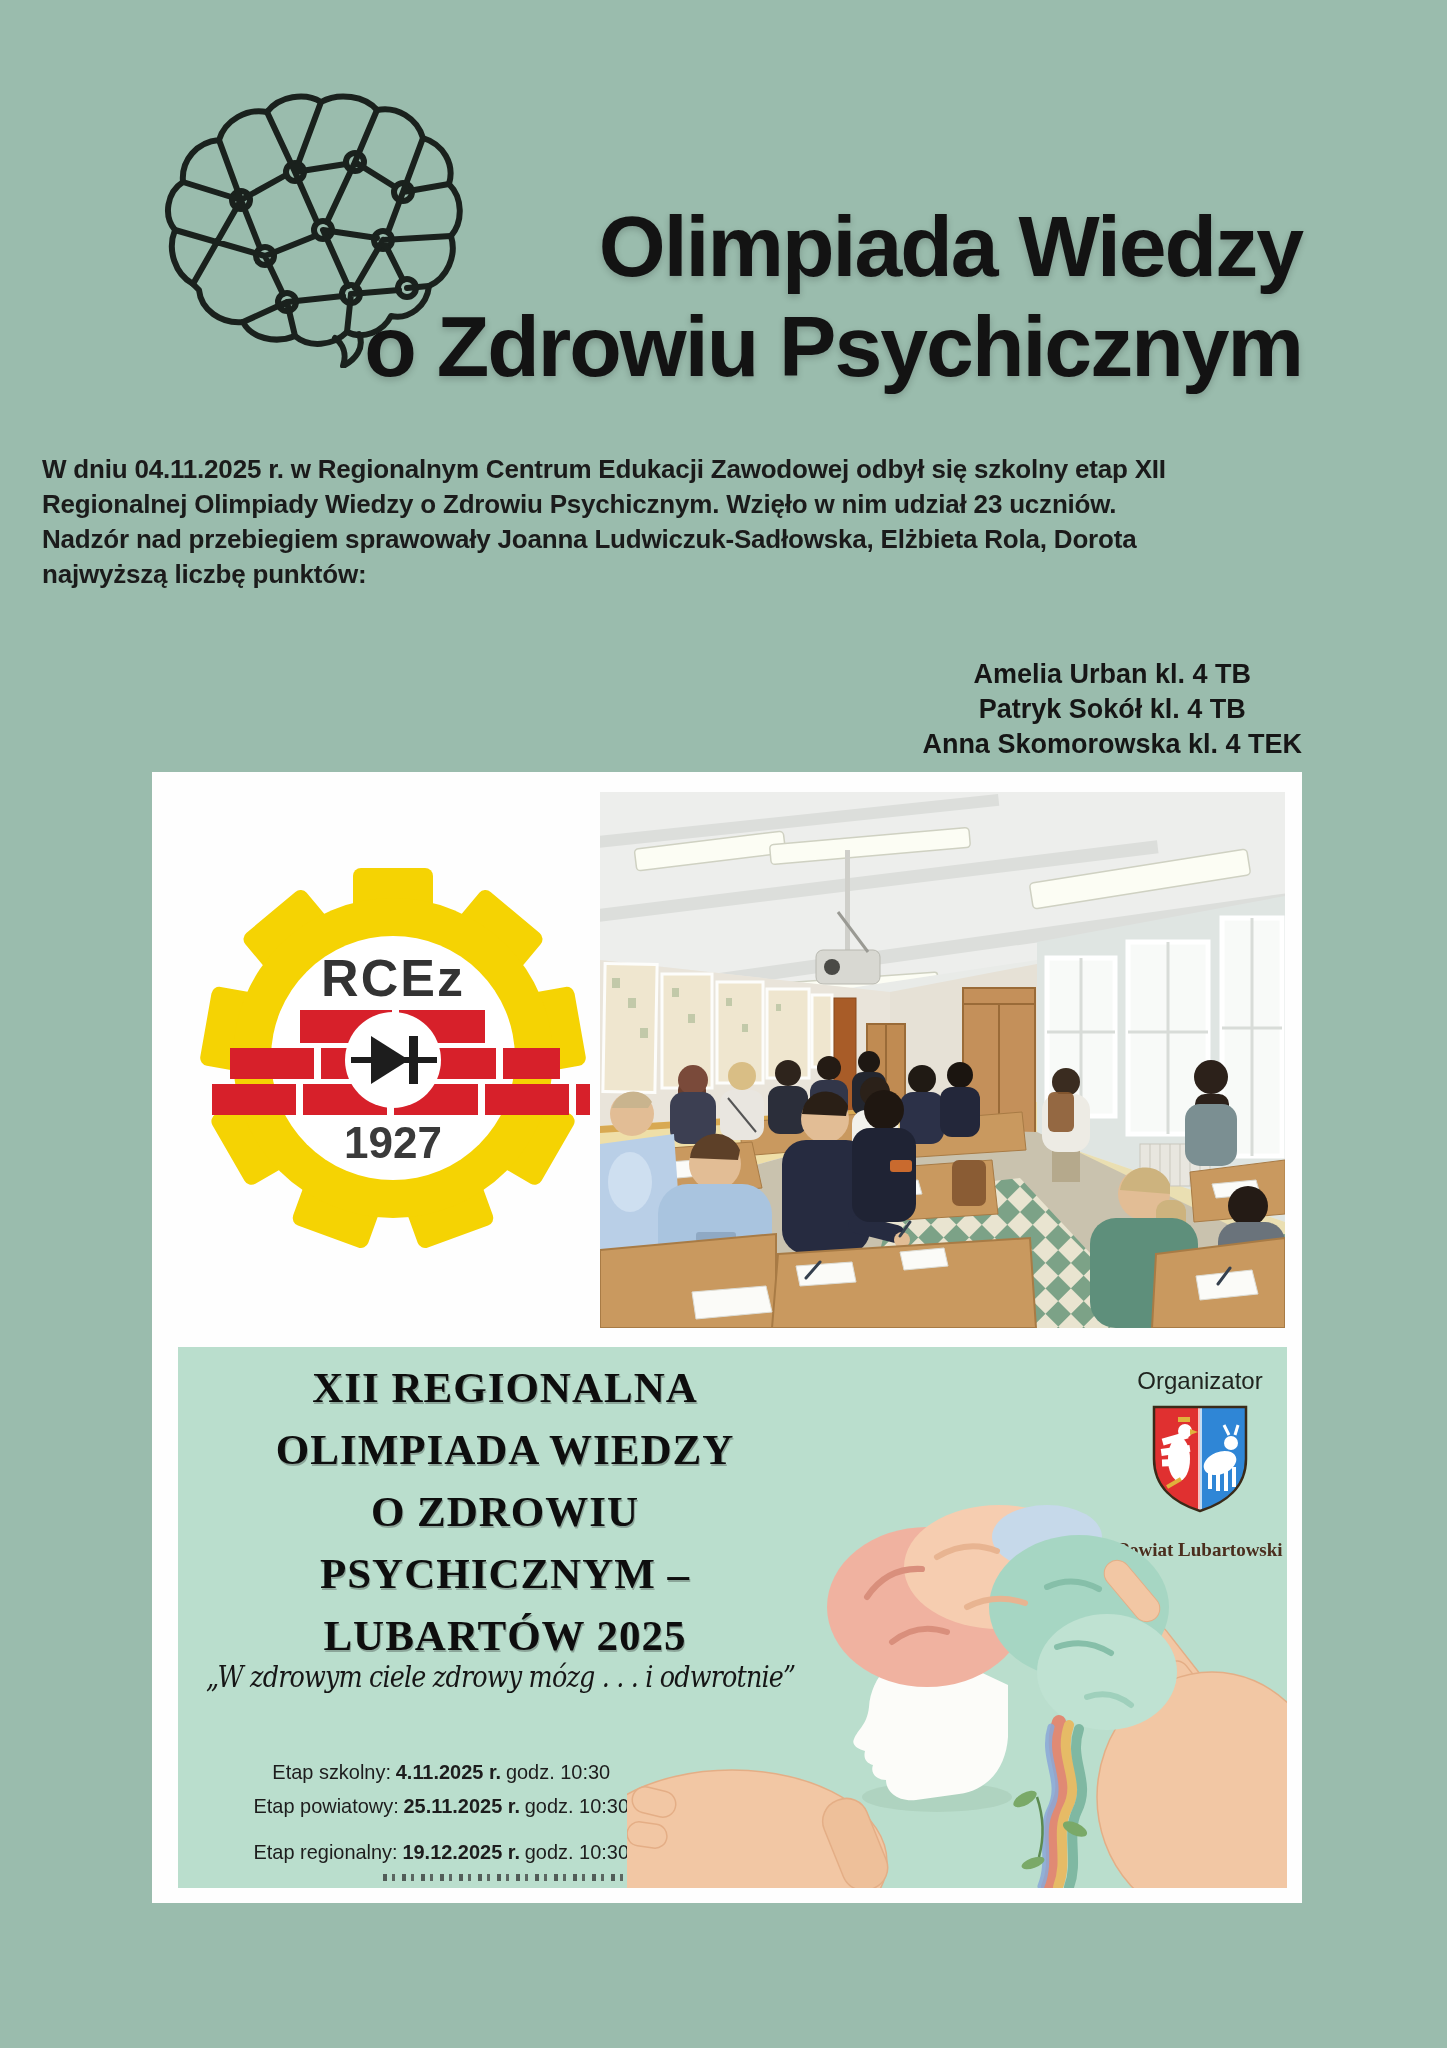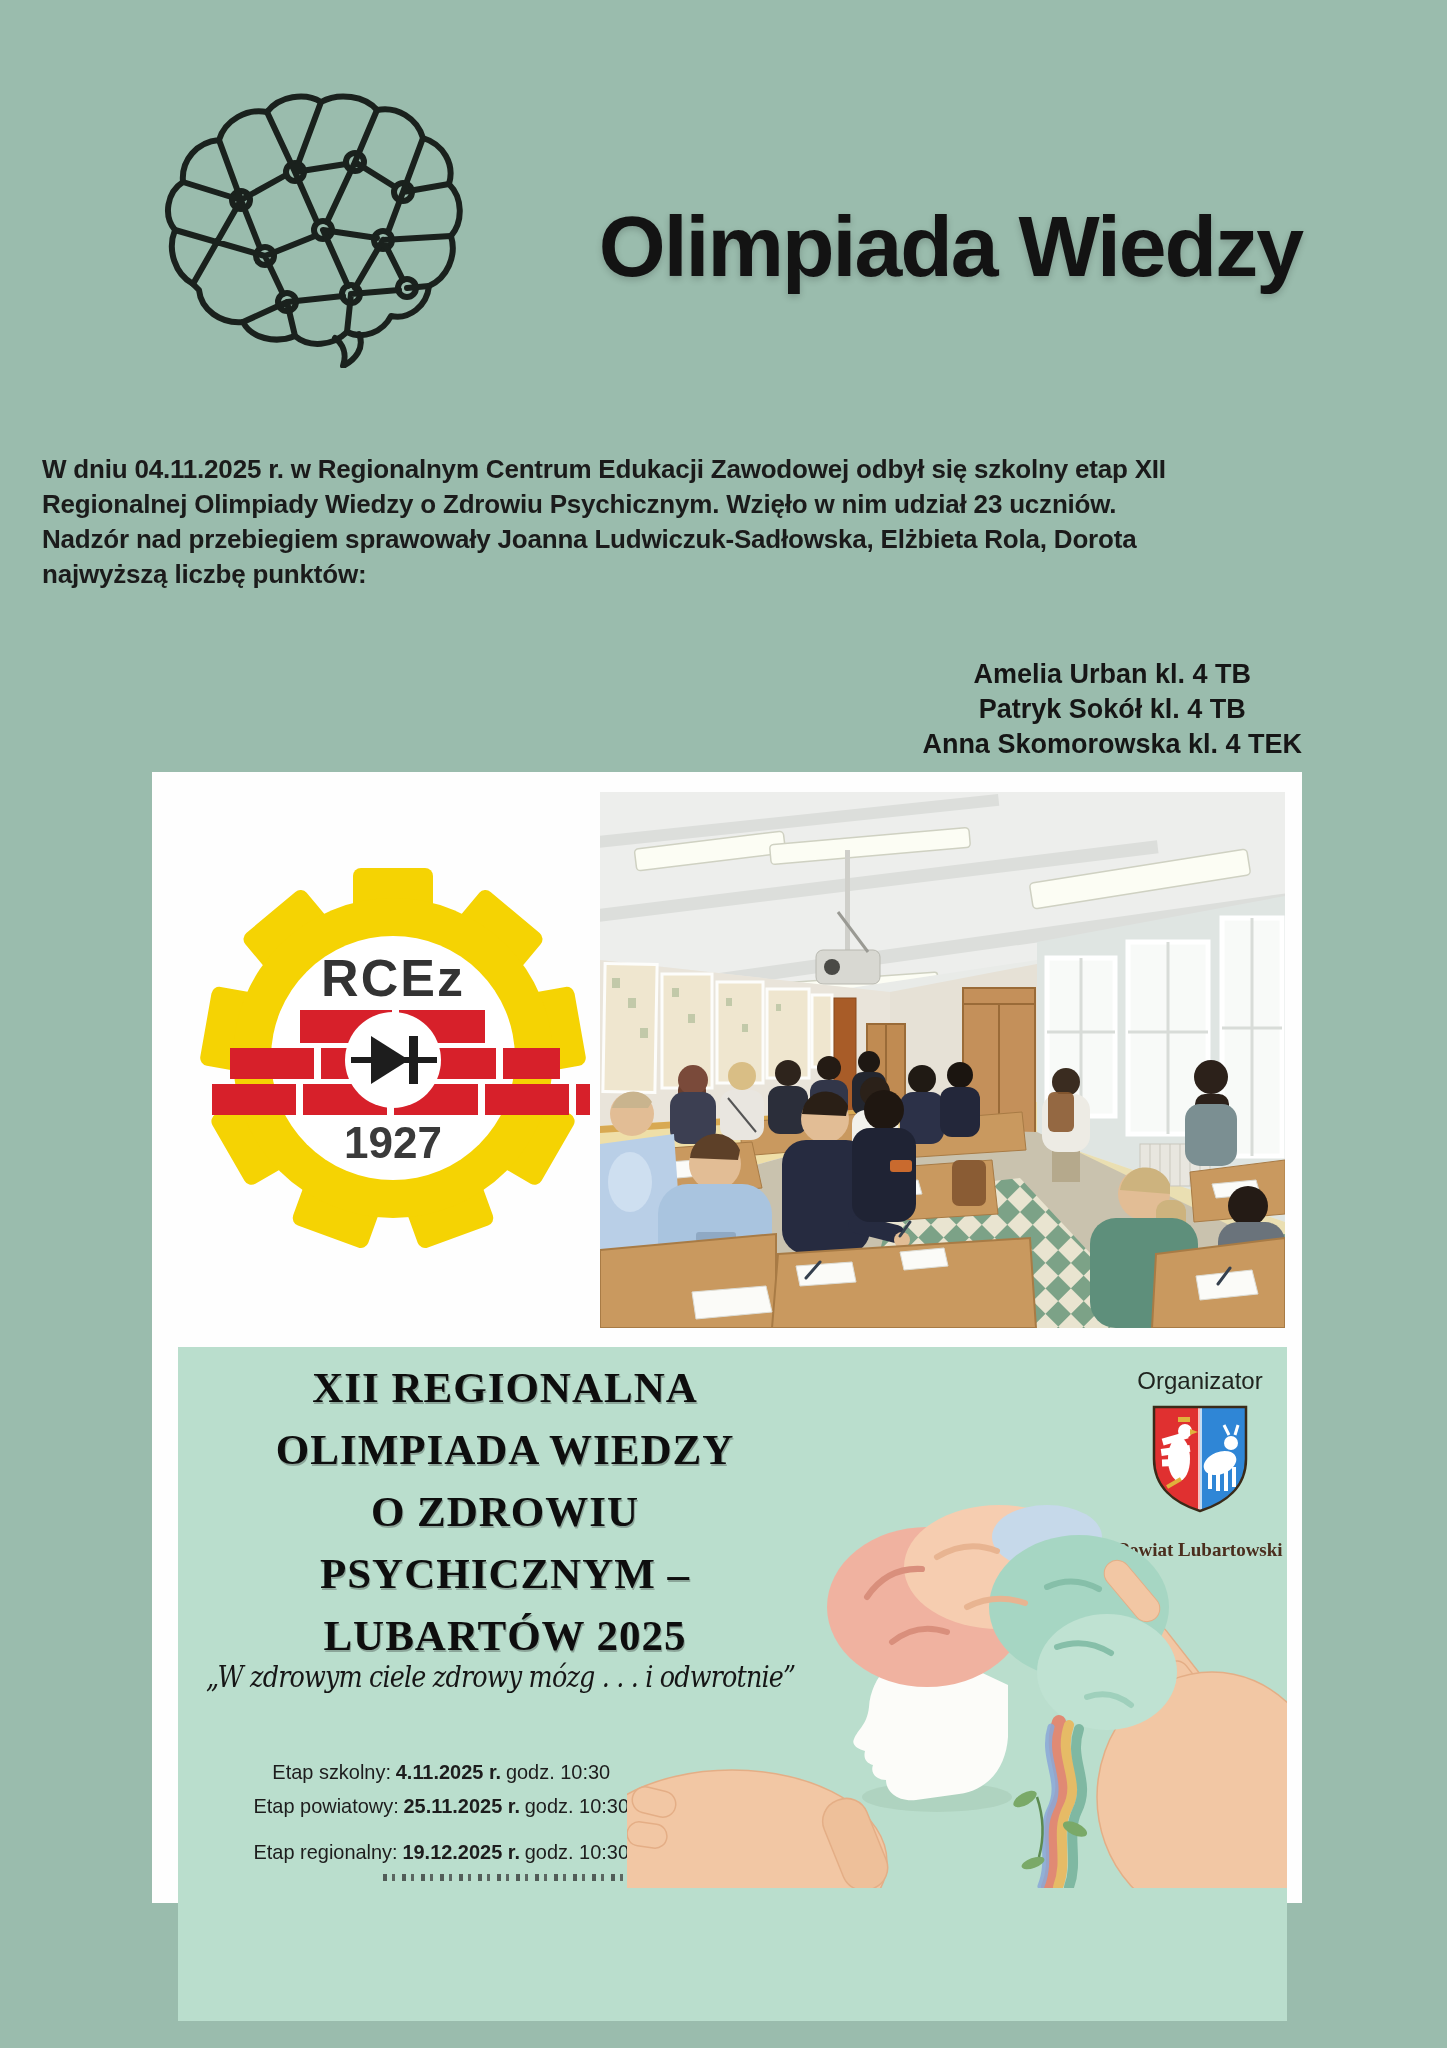--- a/index.html
+++ b/index.html
@@ -13,21 +13,21 @@
     text-shadow:0 3px 7px rgba(0,0,0,.18);}
   .intro{right:145px;top:452px;text-align:left;color:#1b1b1b;
     font-weight:bold;font-size:26px;line-height:35px;letter-spacing:-.2px;width:1260px;}
   .qualified{right:145px;top:657px;text-align:center;color:#161616;
     font-weight:bold;font-size:27px;line-height:35px;}
 
   
   .panel{left:152px;top:772px;width:1150px;height:1131px;background:#fefefe;}
 
   
-  .poster{left:178px;top:1347px;width:1109px;height:674px;background:#badecd;overflow:hidden;}
+  .poster{left:178px;top:1347px;width:1109px;height:541px;background:#badecd;overflow:hidden;}
   .poster-title{left:27px;top:10px;width:600px;text-align:center;
     font-family:"Liberation Serif",serif;font-weight:bold;font-size:43px;line-height:62px;
     color:#0e0e0e;letter-spacing:1px;text-shadow:1px 2px 0 rgba(20,20,20,.28);}
   .organizer{left:922px;top:20px;width:200px;text-align:center;color:#20241f;}
   .organizer-label{font-size:24px;}
   .organizer-name{font-family:"Liberation Serif",serif;font-weight:bold;font-size:19px;
     color:#4b2e1e;margin-top:22px;}
   .quote{left:28px;top:312px;width:700px;white-space:nowrap;
     font-family:"DejaVu Serif",serif;font-style:italic;font-size:30px;color:#161616;
     transform:scaleX(.85);transform-origin:left center;letter-spacing:-1px;}
@@ -54,20 +54,21 @@
     <circle cx="238" cy="152" r="9"></circle>
       <circle cx="142" cy="214" r="9"></circle>
       <circle cx="206" cy="206" r="9"></circle>
     <circle cx="262" cy="200" r="9"></circle>
     <path d="M96,112 L141,87 M150,84 L201,76 M210,74 L250,99 M258,104 L243,144 M96,112 L115,160 M150,84 L172,134 M210,74 L182,134 M178,142 L232,150 M120,168 L170,148 M120,168 L138,206 M178,142 L203,198 M238,152 L210,200 M238,152 L258,192 M142,214 L198,208 M206,206 L254,202 M96,112 L48,196 M96,112 L38,94 M150,84 L122,24 M150,84 L176,14 M210,74 L232,22 M258,104 L278,50 M258,104 L304,96 M238,152 L306,148 M262,200 L284,198 M120,168 L30,142 M142,214 L98,234 M142,214 L150,248 M206,206 L202,244 M96,112 L74,52"></path>
   </g>
 </svg>
 
 <div class="abs main-title">
   <div>Olimpiada Wiedzy</div>
+  <div>o Zdrowiu Psychicznym</div>
 </div>
 
 <div class="abs intro">
   <div>W dniu 04.11.2025 r. w Regionalnym Centrum Edukacji Zawodowej odbył się szkolny etap XII</div>
   <div>Regionalnej Olimpiady Wiedzy o Zdrowiu Psychicznym. Wzięło w nim udział 23 uczniów.</div>
   <div>Nadzór nad przebiegiem sprawowały Joanna Ludwiczuk-Sadłowska, Elżbieta Rola, Dorota</div>
   <div>najwyższą liczbę punktów:</div>
 </div>
 
 <div class="abs qualified">

